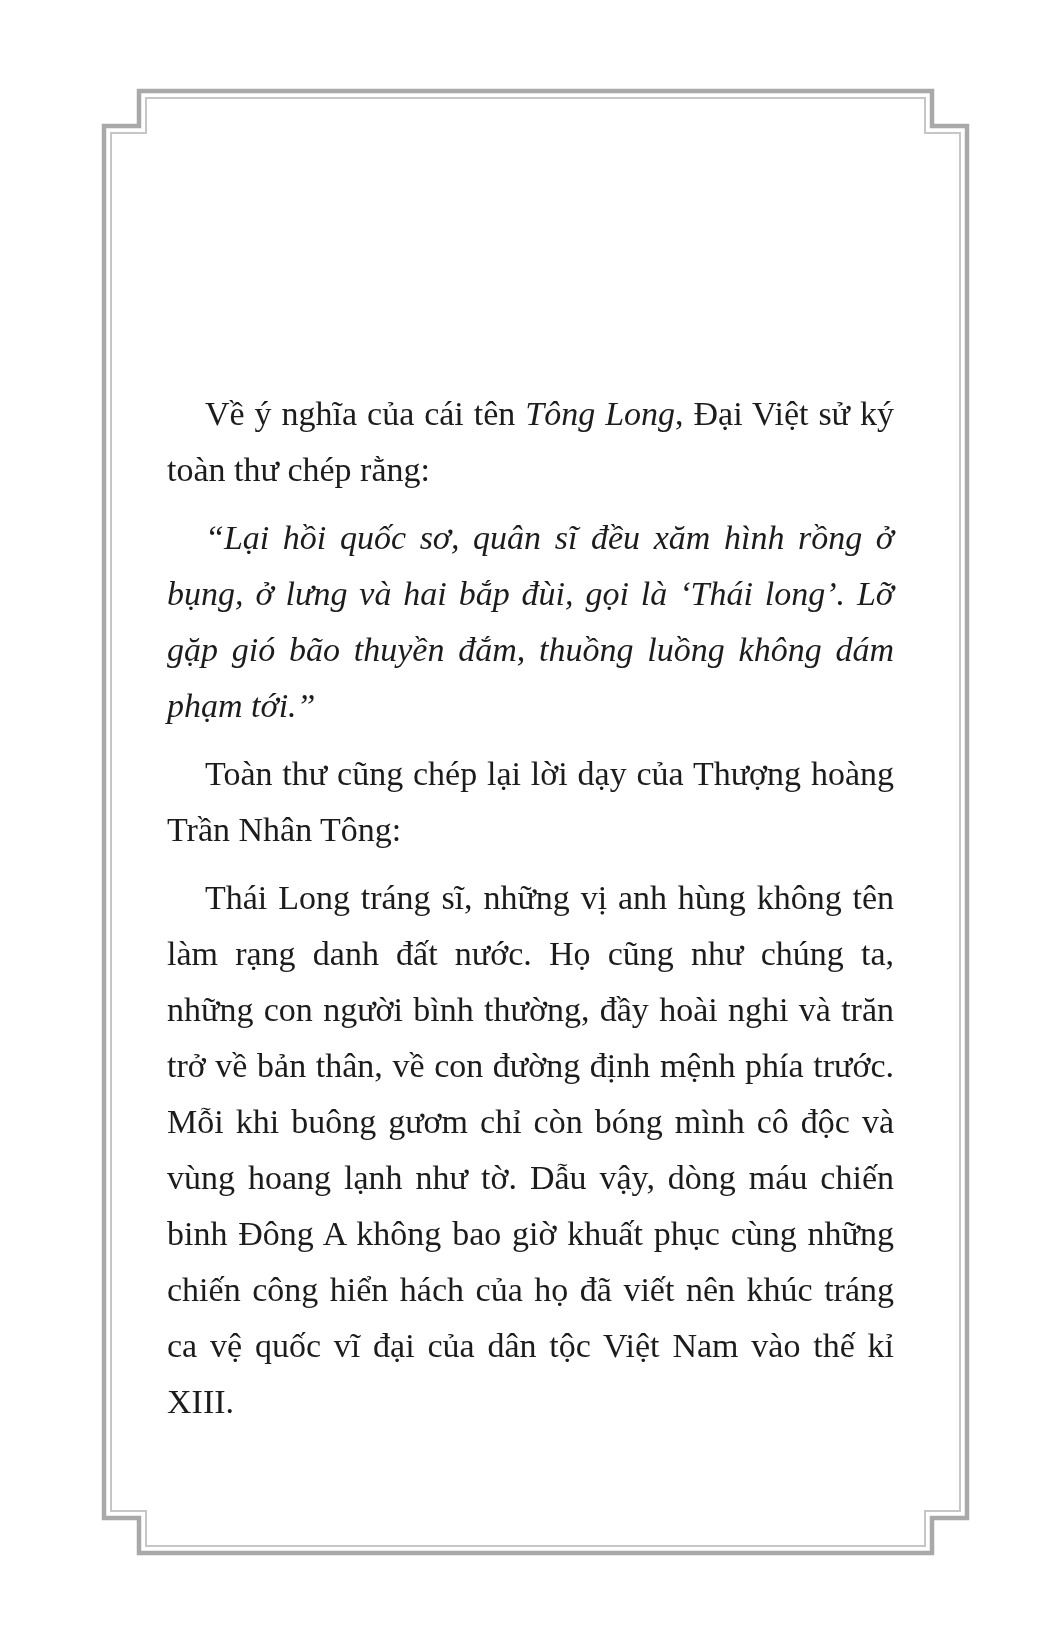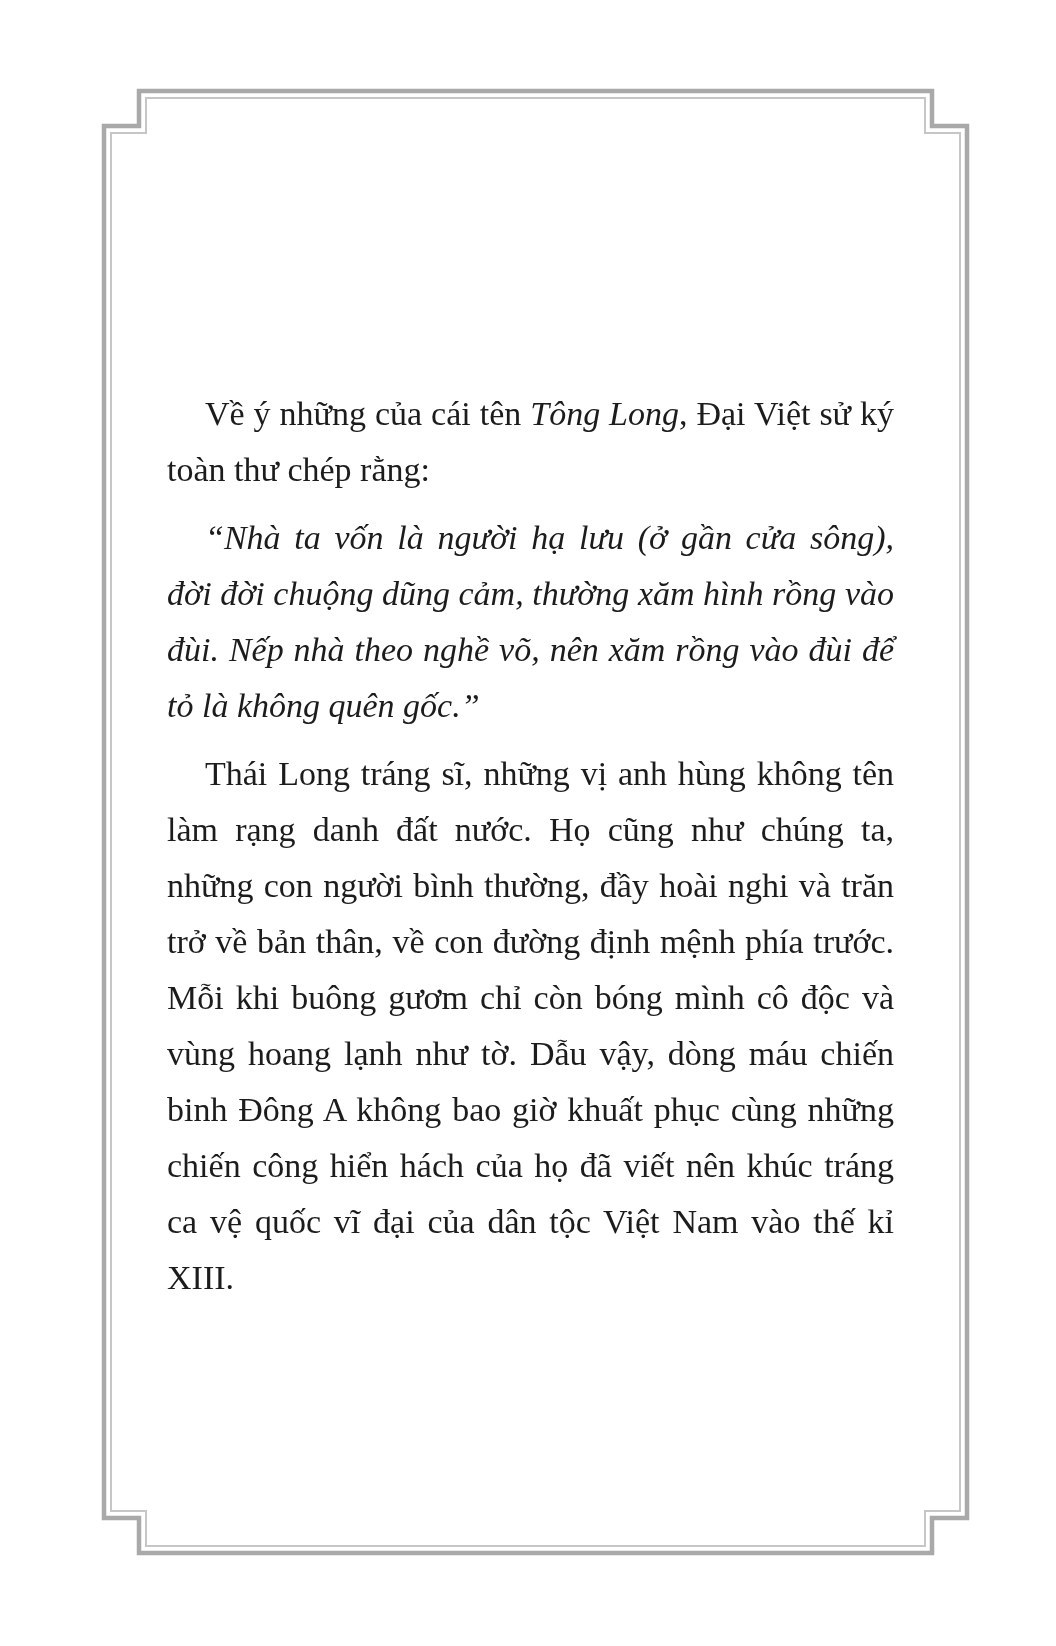--- a/index.html
+++ b/index.html
@@ -41,22 +41,23 @@
 
 <div class="page">
 
   <svg class="frame" viewBox="0 0 1056 1646" xmlns="http://www.w3.org/2000/svg" aria-hidden="true">
     <path d="M 139 91 H 932 V 126 H 967 V 1518 H 932 V 1553 H 139 V 1518 H 104 V 126 H 139 Z" fill="none" stroke-width="4.5" stroke-linejoin="miter" stroke="#a9a9a9"></path>
     <path d="M 146 98 H 925 V 133 H 960 V 1511 H 925 V 1546 H 146 V 1511 H 111 V 133 H 146 Z" fill="none" stroke-width="2" stroke-linejoin="miter" stroke="#c6c6c6"></path>
   </svg>
 
   <main class="text-block">
 
-    <p class="para roman"><span>Về ý những của cái tên </span><span class="italic">Tông Long</span><span>, Đại Việt sử ký toàn thư chép rằng:</span></p>
+    <p class="para roman"><span>Về ý nghĩa của cái tên </span><span class="italic">Tông Long</span><span>, Đại Việt sử ký toàn thư chép rằng:</span></p>
 
+    <p class="para quote">“Lại hồi quốc sơ, quân sĩ đều xăm hình rồng ở bụng, ở lưng và hai bắp đùi, gọi là ‘Thái long’. Lỡ gặp gió bão thuyền đắm, thuồng luồng không dám phạm tới.”</p>
 
+    <p class="para roman">Toàn thư cũng chép lại lời dạy của Thượng hoàng Trần Nhân Tông:</p>
 
-    <p class="para quote">“Nhà ta vốn là người hạ lưu (ở gần cửa sông), đời đời chuộng dũng cảm, thường xăm hình rồng vào đùi. Nếp nhà theo nghề võ, nên xăm rồng vào đùi để tỏ là không quên gốc.”</p>
 
     <p class="para roman">Thái Long tráng sĩ, những vị anh hùng không tên làm rạng danh đất nước. Họ cũng như chúng ta, những con người bình thường, đầy hoài nghi và trăn trở về bản thân, về con đường định mệnh phía trước. Mỗi khi buông gươm chỉ còn bóng mình cô độc và vùng hoang lạnh như tờ. Dẫu vậy, dòng máu chiến binh Đông A không bao giờ khuất phục cùng những chiến công hiển hách của họ đã viết nên khúc tráng ca vệ quốc vĩ đại của dân tộc Việt Nam vào thế kỉ XIII.</p>
 
   </main>
 </div>
 
 </body></html>

